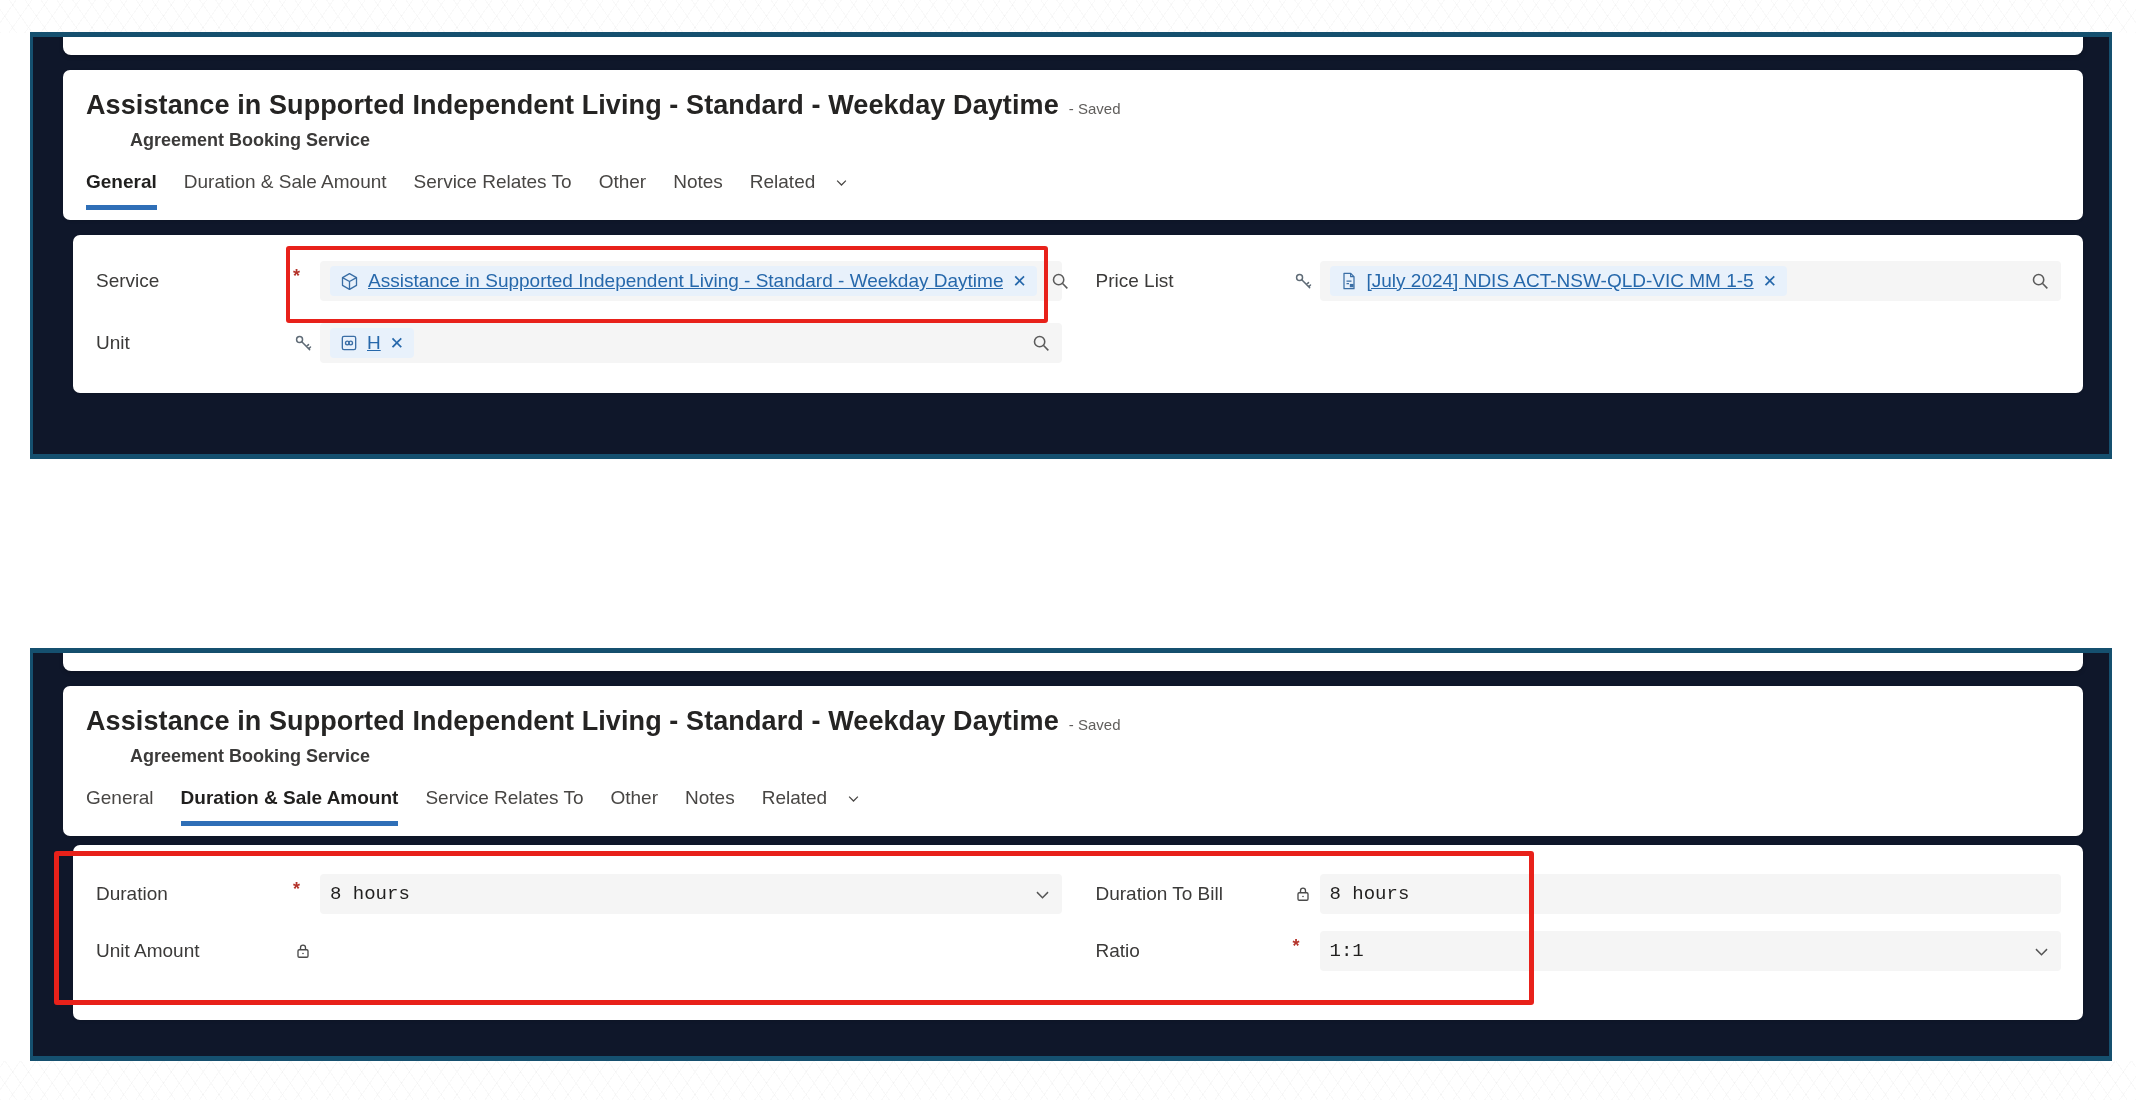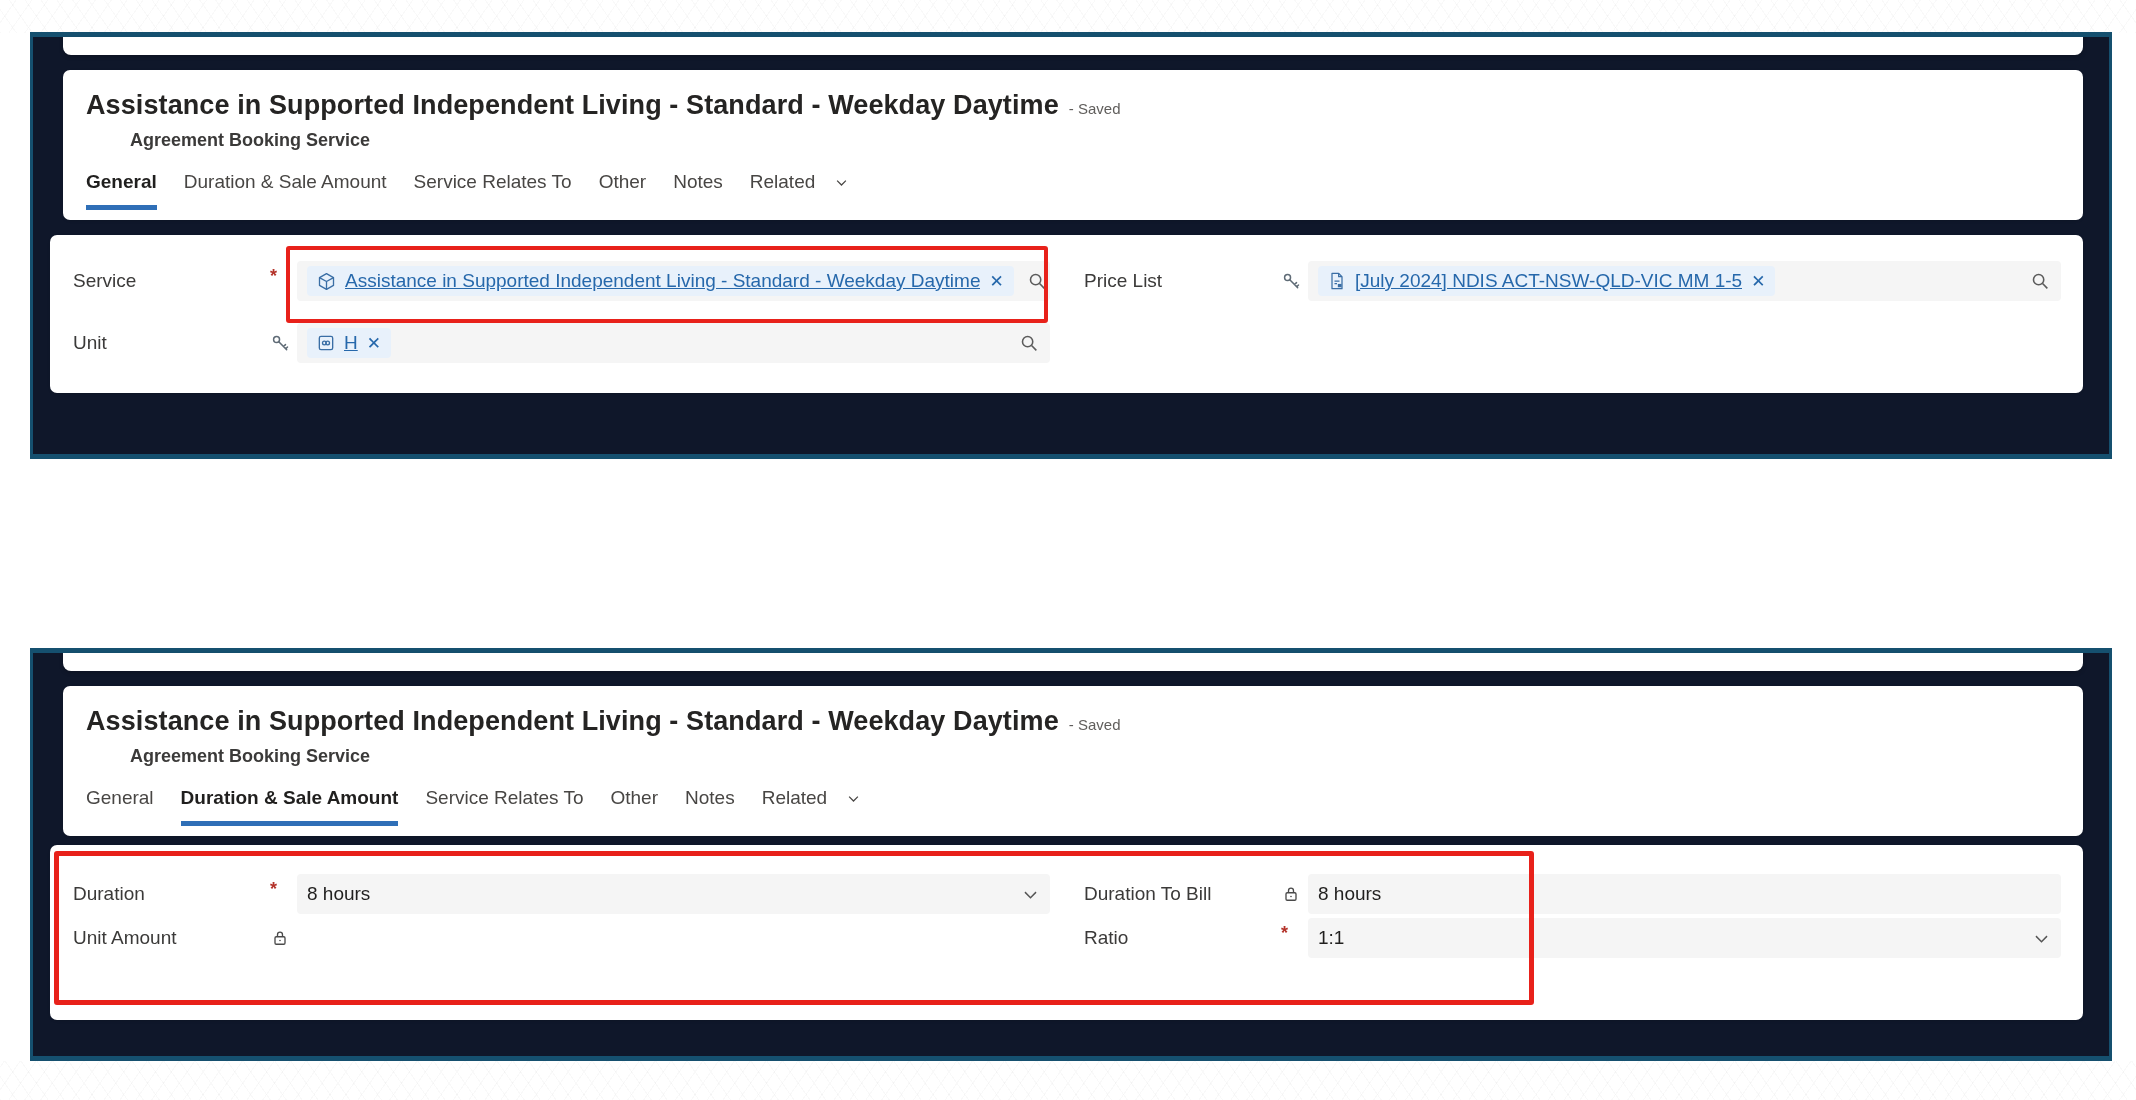--- a/index.html
+++ b/index.html
@@ -44,38 +44,38 @@
 
   .tabs { display:flex; gap:27px; margin-top:20px; align-items:center; }
   .tab {
     font-size:19px; color:#484644; padding-bottom:12px; border-bottom:5px solid transparent;
     display:flex; align-items:center; gap:7px; cursor:pointer; white-space:nowrap;
   }
   .tab.selected { color:#201f1e; font-weight:bold; border-bottom-color:#2f6fb7; }
   .tab .chev svg { display:block; }
 
   .fields-card {
-    position:absolute; left:17px; right:26px;
+    position:absolute; left:40px; right:26px;
     background:#ffffff; border-radius:7px;
     box-shadow:0 1px 3px rgba(0,0,0,0.12);
     display:grid; grid-template-columns:1fr 1fr; column-gap:34px;
     padding:26px 22px 0 23px; align-content:start;
   }
   #panel1 .fields-card { top:198px; height:158px; row-gap:22px; }
-  #panel2 .fields-card { top:192px; height:175px; row-gap:4px; padding-top:29px; }
+  #panel2 .fields-card { top:192px; height:175px; row-gap:17px; padding-top:29px; }
 
   .field { display:flex; align-items:center; min-width:0; }
   .f-label { flex:0 0 197px; font-size:19px; color:#3b3a39; }
   .f-marker { flex:0 0 27px; display:flex; align-items:center; }
   .req { color:#b4332a; font-size:18px; font-weight:bold; transform:translateY(-5px); }
   .f-input {
     flex:1 1 auto; min-width:0; height:40px; background:#f5f5f5; border-radius:4px;
     display:flex; align-items:center; padding:0 10px; cursor:text;
   }
-  .f-value { font-size:19px; color:#201f1e; white-space:nowrap; }
+  .f-value { font-size:19px; color:#201f1e; white-space:nowrap;font-family:Liberation Mono, monospace; }
   .spacer { flex:1 1 auto; }
 
   .pill {
     display:inline-flex; align-items:center; gap:8px; max-width:100%;
     background:#e8f1fb; border-radius:4px; padding:4px 9px; white-space:nowrap;
   }
   .pill a { font-size:19px; color:#2668ab; text-decoration:underline; cursor:pointer; overflow:hidden; text-overflow:ellipsis; }
   .pill .x { font-size:17px; color:#2668ab; cursor:pointer; padding:0 1px; }
   .picon svg, .keyicon svg, .lockicon svg, .search svg, .chev svg { display:block; }
   .search { cursor:pointer; margin-left:12px; }

